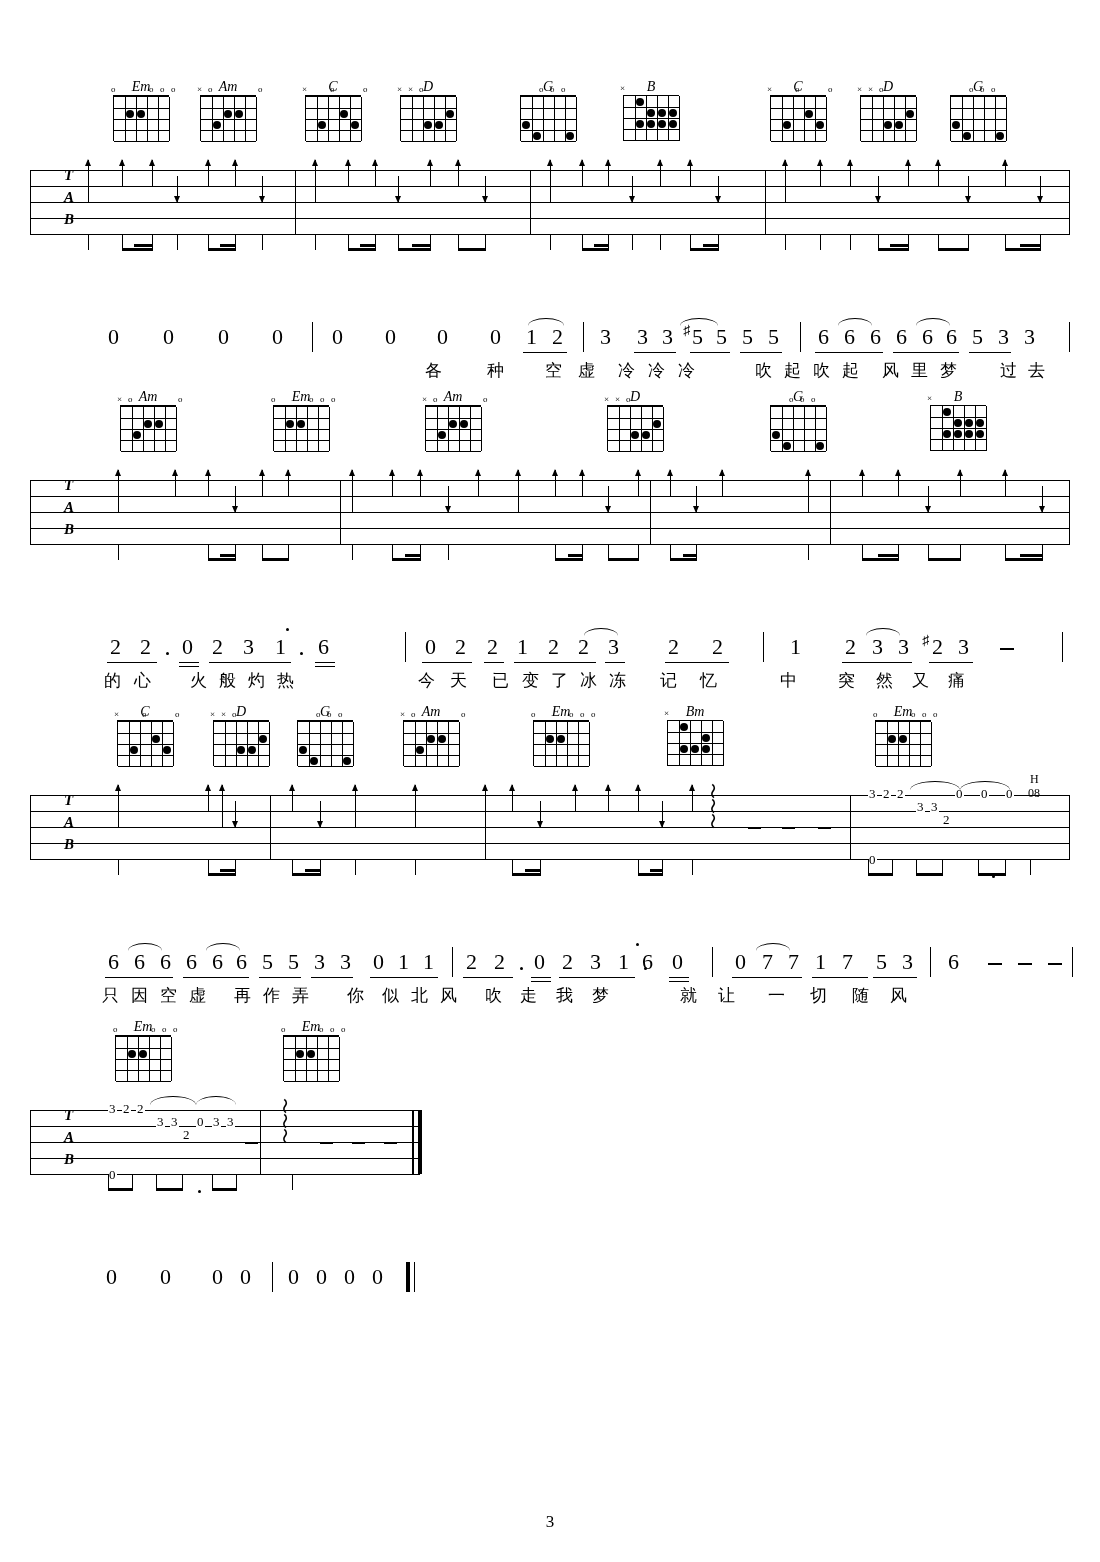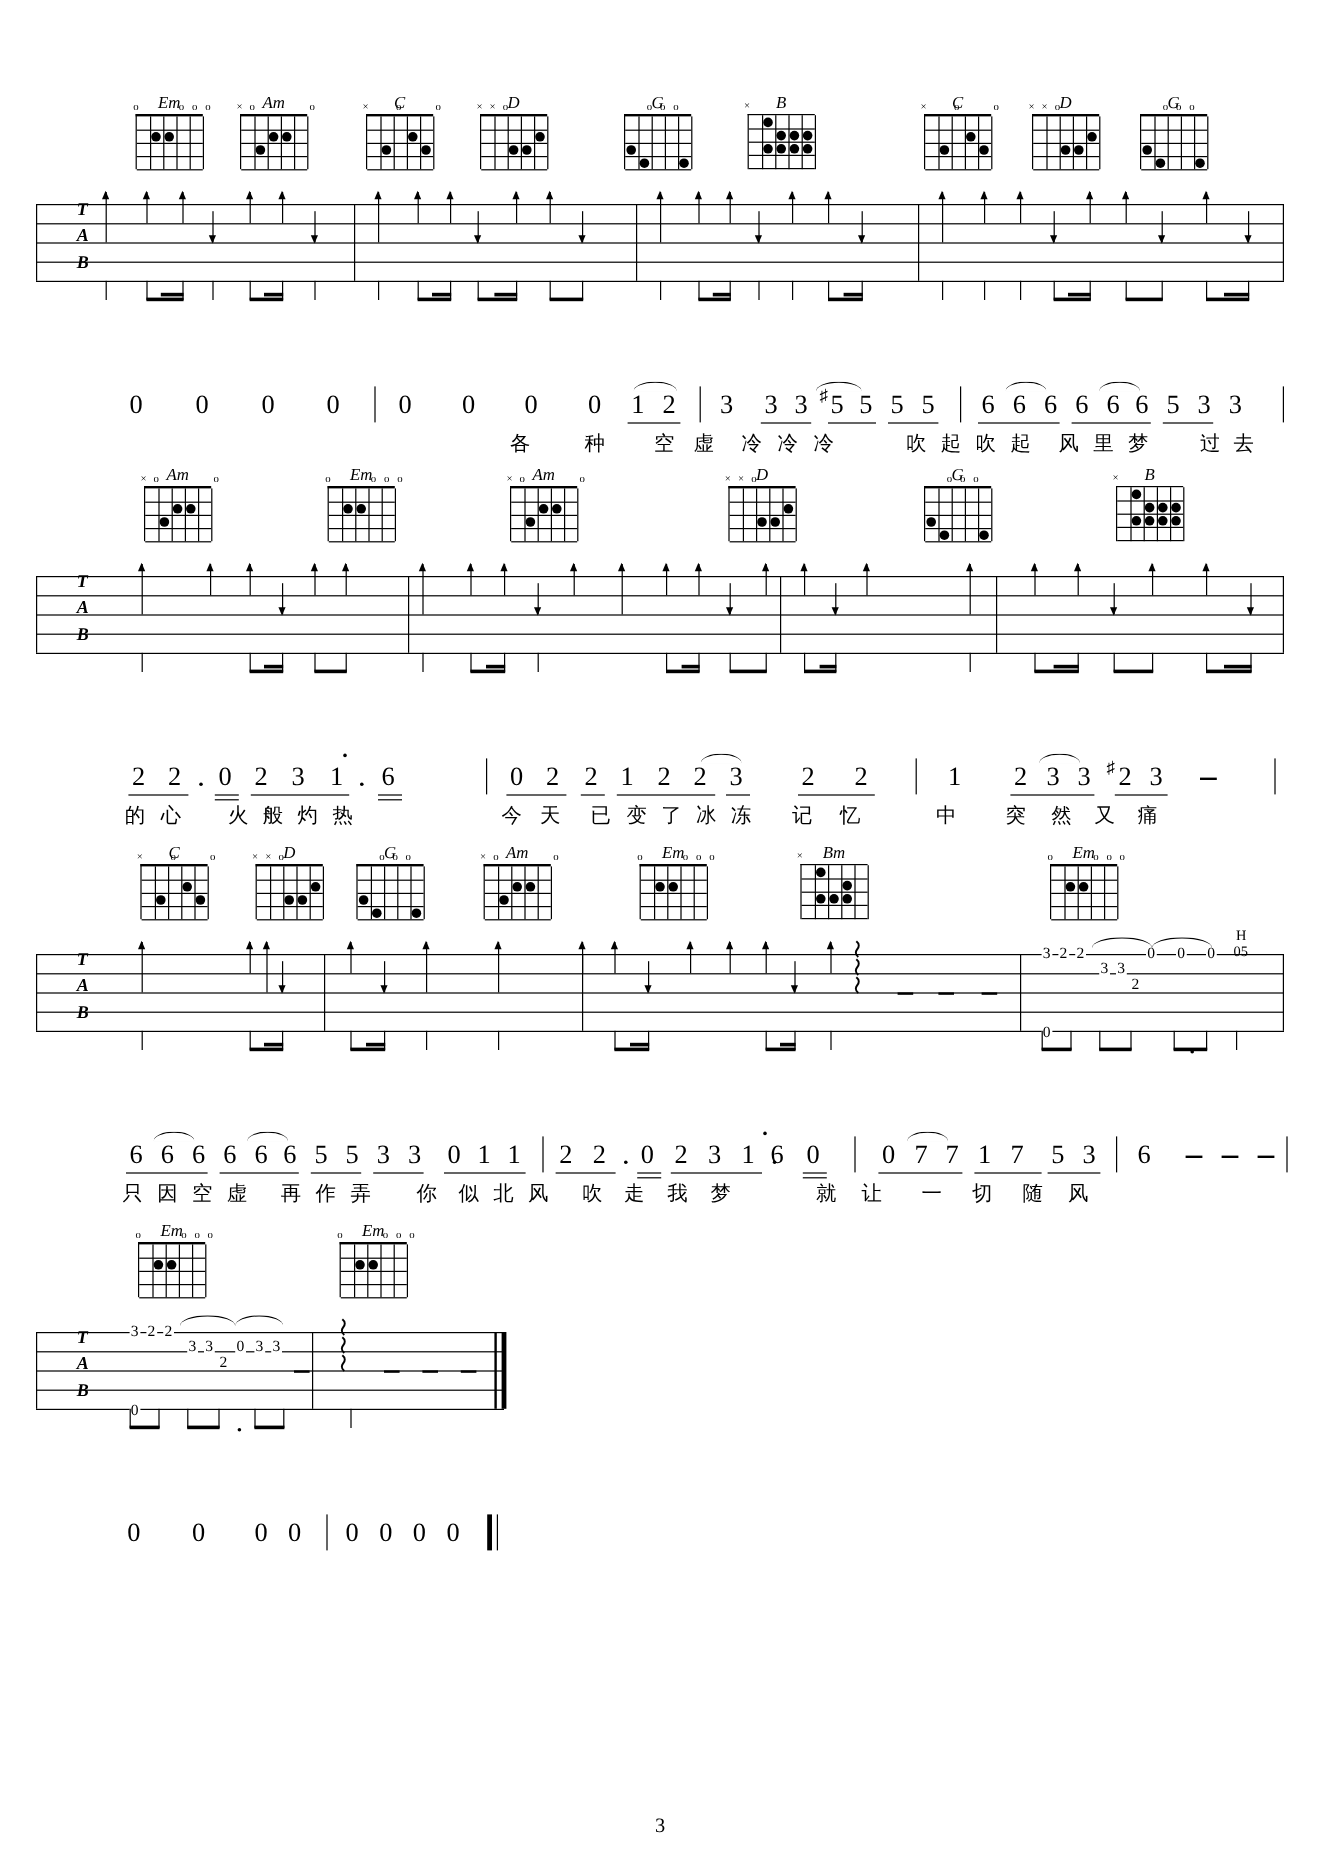--- a/index.html
+++ b/index.html
@@ -1092,21 +1092,21 @@
       <div class="arrow up" style="left:545px;top:-10px;height:26px"></div>
       <div class="arrow up" style="left:578px;top:-10px;height:26px"></div>
       <div class="arrow up" style="left:608px;top:-10px;height:26px"></div>
       <div class="arrow down" style="left:632px;top:6px;height:26px"></div>
       <div class="arrow up" style="left:662px;top:-10px;height:26px"></div>
       <div class="vib" style="left:690px;top:-12px">〜〜〜</div>
       <div class="dash" style="left:718px;top:32px"></div>
       <div class="dash" style="left:752px;top:32px"></div>
       <div class="dash" style="left:788px;top:32px"></div>
       <div class="hmark" style="left:1000px;top:-22px">H</div>
-      <div class="hmark" style="left:998px;top:-8px">05</div>
+      <div class="hmark" style="left:998px;top:-8px">08</div>
       <div class="fretnum" style="left:838px;top:-8px">3</div>
       <div class="fretnum" style="left:852px;top:-8px">2</div>
       <div class="fretnum" style="left:866px;top:-8px">2</div>
       <div class="fretnum" style="left:886px;top:5px">3</div>
       <div class="fretnum" style="left:900px;top:5px">3</div>
       <div class="fretnum" style="left:925px;top:-8px">0</div>
       <div class="fretnum" style="left:950px;top:-8px">0</div>
       <div class="fretnum" style="left:975px;top:-8px">0</div>
       <div class="fretnum" style="left:912px;top:18px">2</div>
       <div class="fretnum" style="left:838px;top:58px">0</div>

